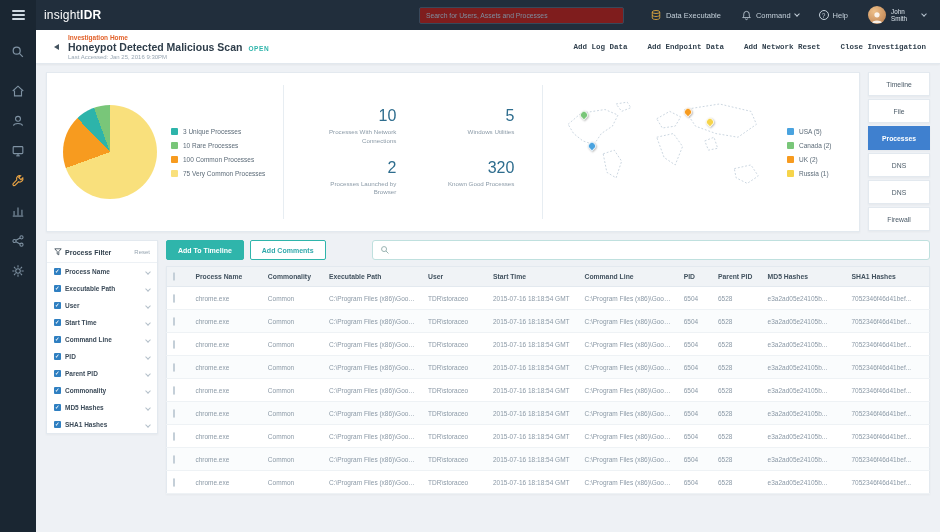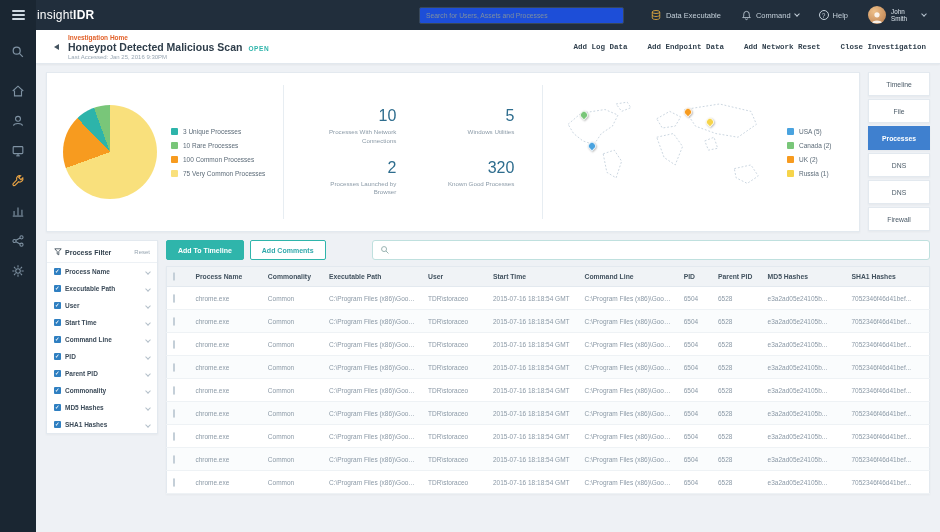--- a/index.html
+++ b/index.html
@@ -4,24 +4,24 @@
 <style>
   *{margin:0;padding:0;box-sizing:border-box}
   html,body{width:940px;height:532px;overflow:hidden}
   body{font-family:"Liberation Sans",sans-serif;background:#eef1f5;color:#33424f;font-size:8px}
   .app{width:940px;height:532px;display:flex;flex-direction:column;background:#eef1f5}
 
   
   .navbar{flex:0 0 30px;background:#212e3c;display:flex;align-items:center;color:#b7c4d0}
   .hamburger{width:36px;height:30px;display:flex;flex-direction:column;justify-content:center;align-items:center;gap:2.5px;cursor:pointer;background:#1a2632;border:none}
   .hamburger i{display:block;width:13px;height:1.5px;background:#cfd9e2;border-radius:1px}
-  .brand{font-size:12px;color:#fff;margin-left:1px;letter-spacing:.2px}
+  .brand{font-size:12px;color:#fff;margin-left:8px;letter-spacing:.2px}
   .brand .bold{font-weight:700}
   .nav-search{margin-left:auto;margin-right:26px;display:flex;align-items:center}
-  .nav-search input{width:205px;height:17px;background:#1d4ed8;border:1px solid #38485a;border-radius:2px;color:#9fb0bf;font-size:6.8px;padding:0 6px;outline:none;font-family:"Liberation Sans",sans-serif}
+  .nav-search input{width:205px;height:17px;background:#7f1d1d;border:1px solid #38485a;border-radius:2px;color:#9fb0bf;font-size:6.8px;padding:0 6px;outline:none;font-family:"Liberation Sans",sans-serif}
   .nav-search input::placeholder{color:#7e8fa0}
   .nav-item{display:flex;align-items:center;gap:4px;margin-right:20px;font-size:7.5px;color:#c4d0da;cursor:pointer;white-space:nowrap}
   .nav-item svg{display:block}
   .chev{width:4px;height:4px;border-right:1px solid currentColor;border-bottom:1px solid currentColor;transform:rotate(45deg);margin-top:-2px}
   .help-icon{width:10px;height:10px;border:1px solid #c4d0da;border-radius:50%;display:flex;align-items:center;justify-content:center;font-size:6.5px}
   .help-icon::before{content:"?"}
   .nav-user{display:flex;align-items:center;gap:5px;margin-right:14px;cursor:pointer}
   .avatar{width:18px;height:18px;border-radius:50%;background:radial-gradient(circle at 35% 30%,#eec08a,#b87a4a);display:flex;align-items:flex-end;justify-content:center;overflow:hidden}
   .user-name{width:26px;font-size:6.3px;line-height:1.15;color:#dbe4ec}
 

